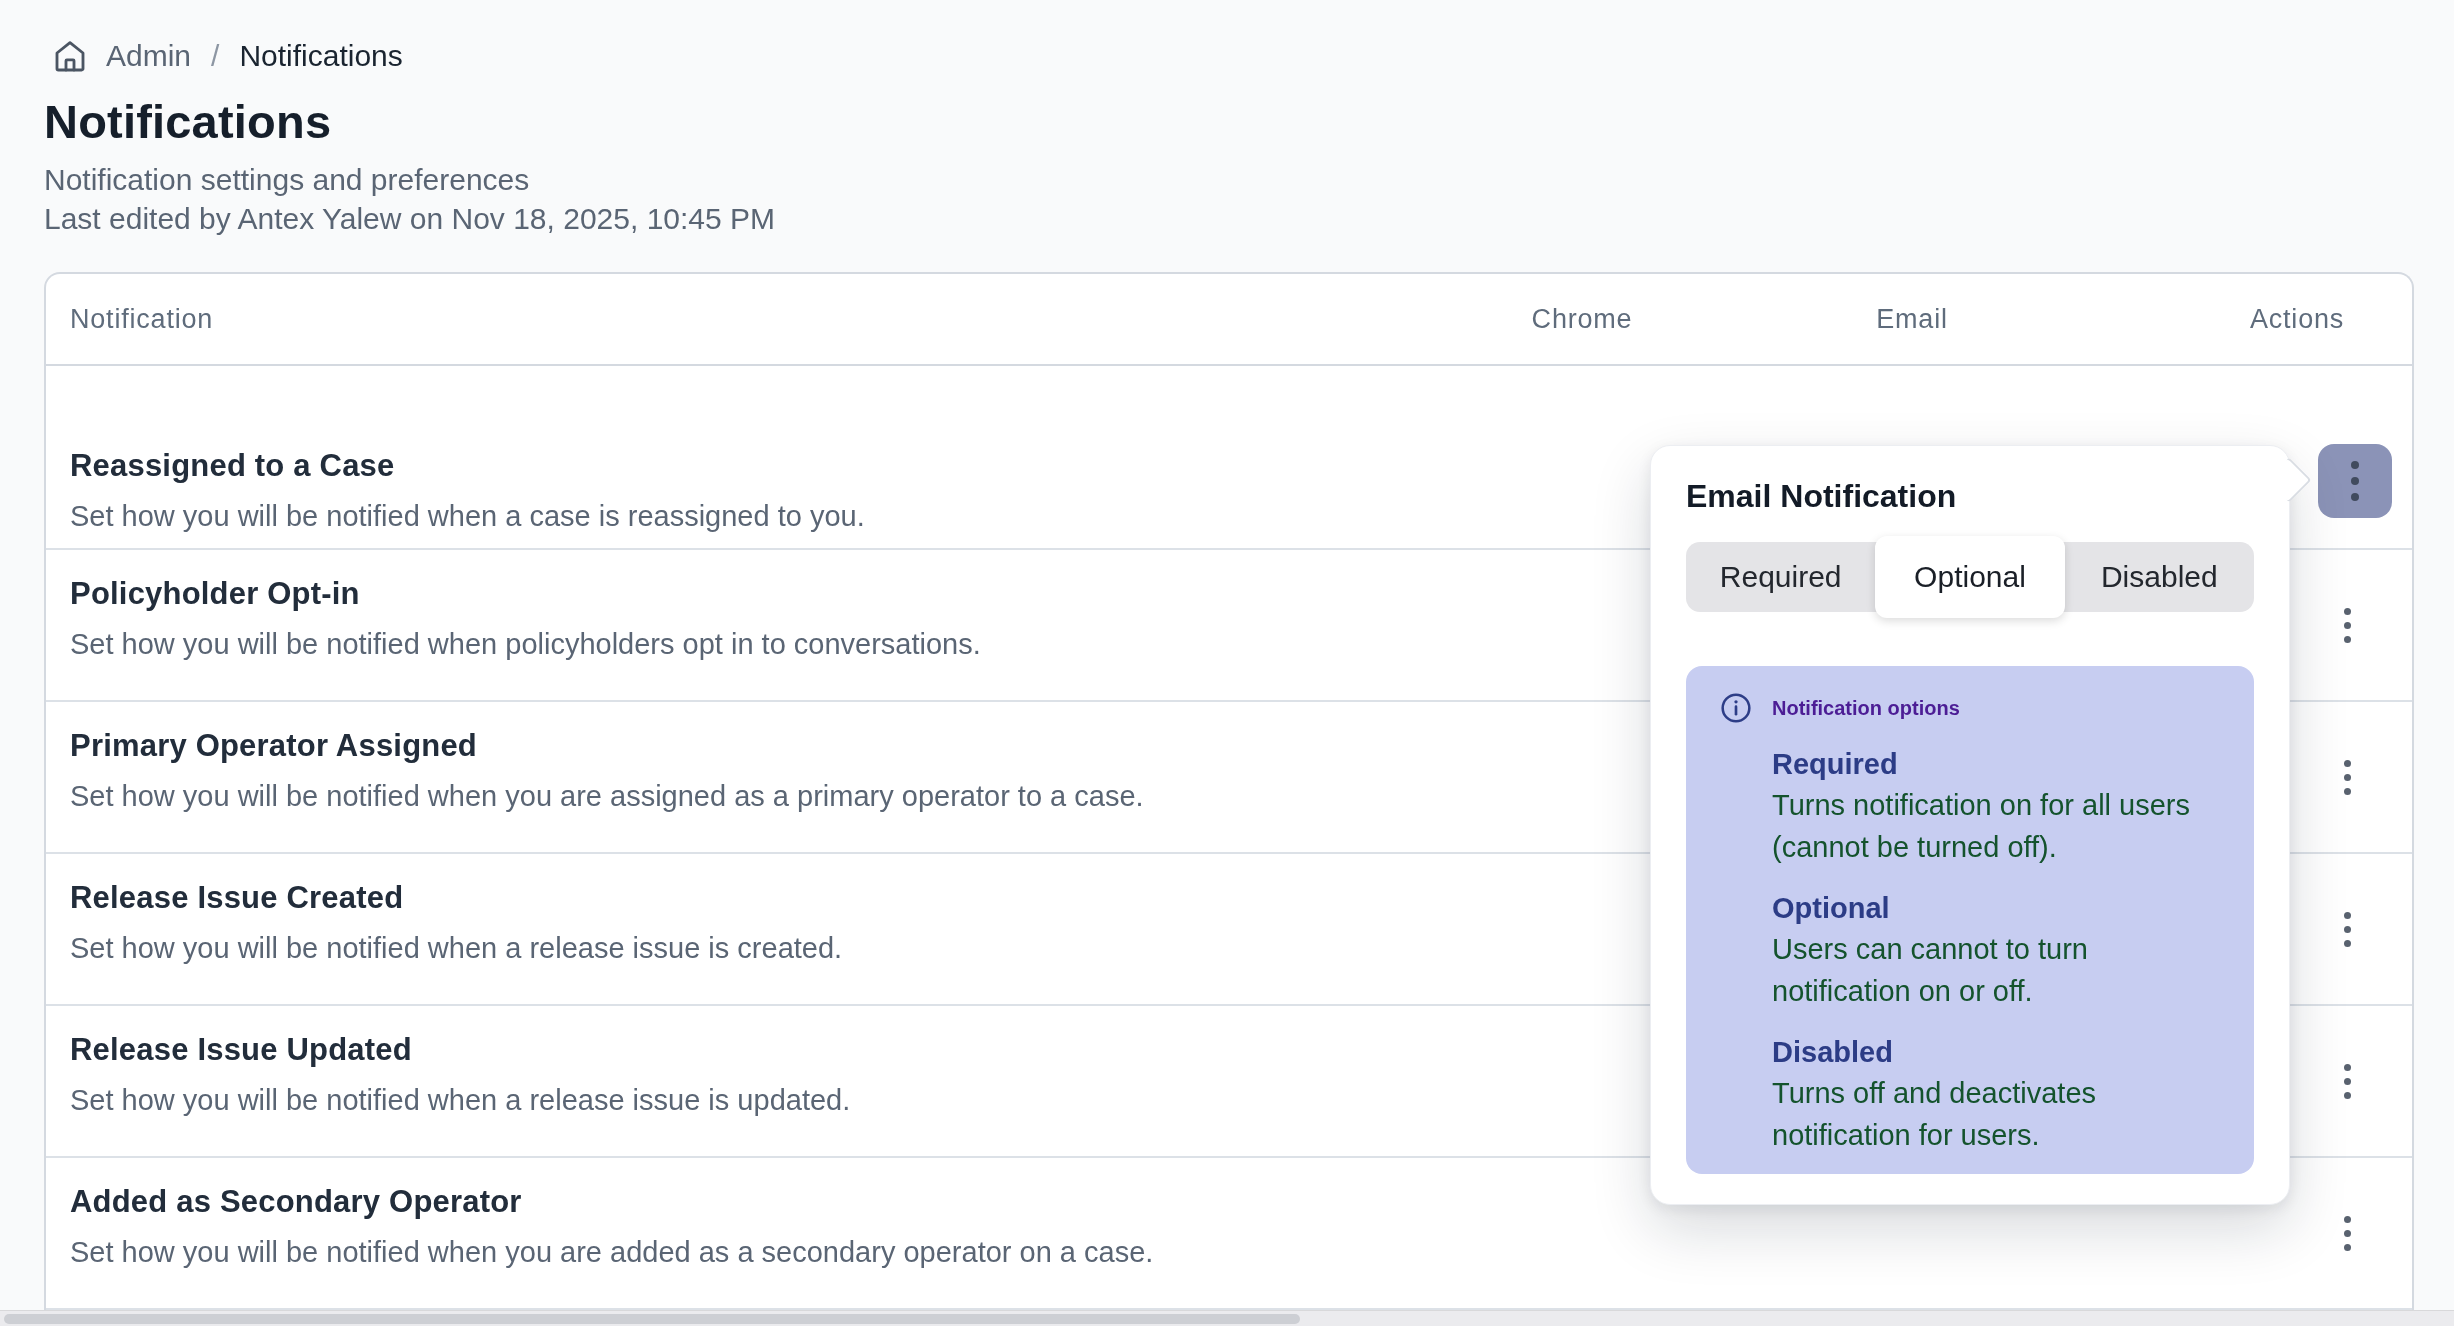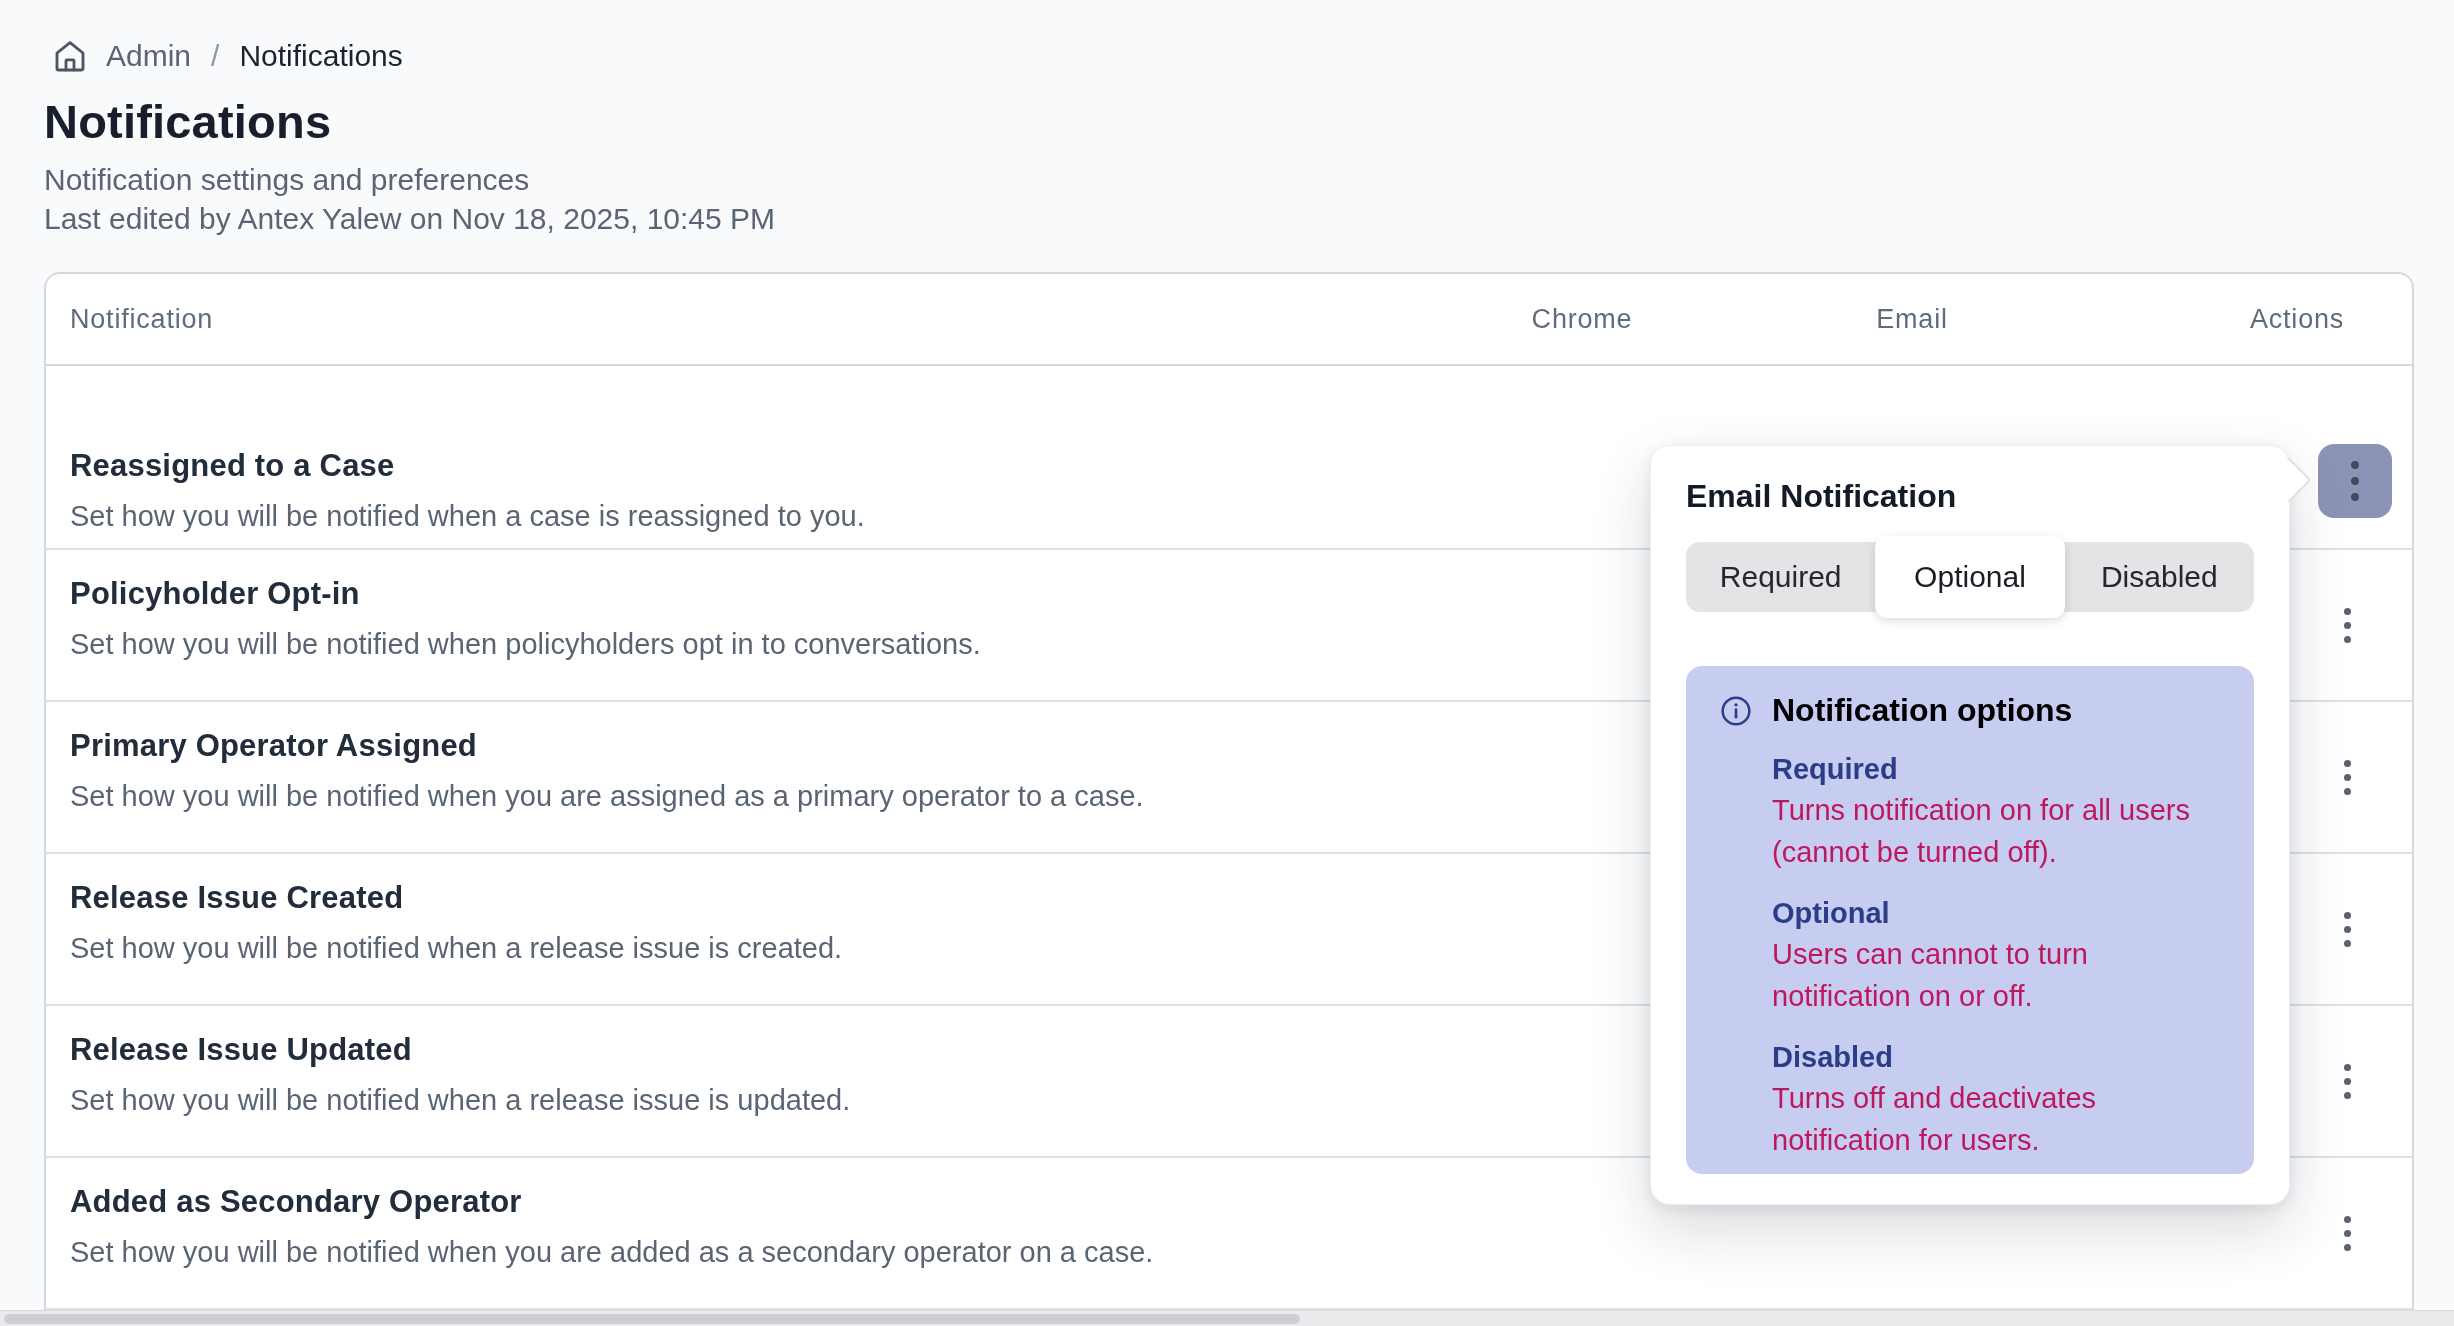--- a/index.html
+++ b/index.html
@@ -137,24 +137,24 @@
     color:#1a1f27;
   }
 
   .infobox {
     margin-top:54px; height:508px; overflow:hidden;
     background:#c7cdf1; border-radius:16px;
     padding:26px 34px; color:#2e3e8a;
   }
   .info-head { display:flex; align-items:center; gap:20px; }
   .info-ic { width:32px; height:32px; flex:0 0 auto; }
-  .info-heading { font-size:32px; font-weight:600; color:#000000; }
+  .info-heading { font-size:20px; font-weight:600; color:#4c1d95; }
   .info-section { margin-left:52px; margin-top:20px; }
   .info-sec-title { font-size:29px; font-weight:700; line-height:40px; color:#2c3c86; }
-  .info-sec-desc  { font-size:29px; line-height:42px; width:452px; color:#be185d; }
+  .info-sec-desc  { font-size:29px; line-height:42px; width:452px; color:#14532d; }
 
   
   .hscrollbar {
     position:absolute; left:0; bottom:0; width:2454px; height:16px;
     background:#ebebee; border-top:1px solid #d8d8da; z-index:4;
   }
   .hthumb {
     position:absolute; left:4px; top:3px; width:1296px; height:10px;
     background:#cdcfd4; border-radius:5px;
   }

